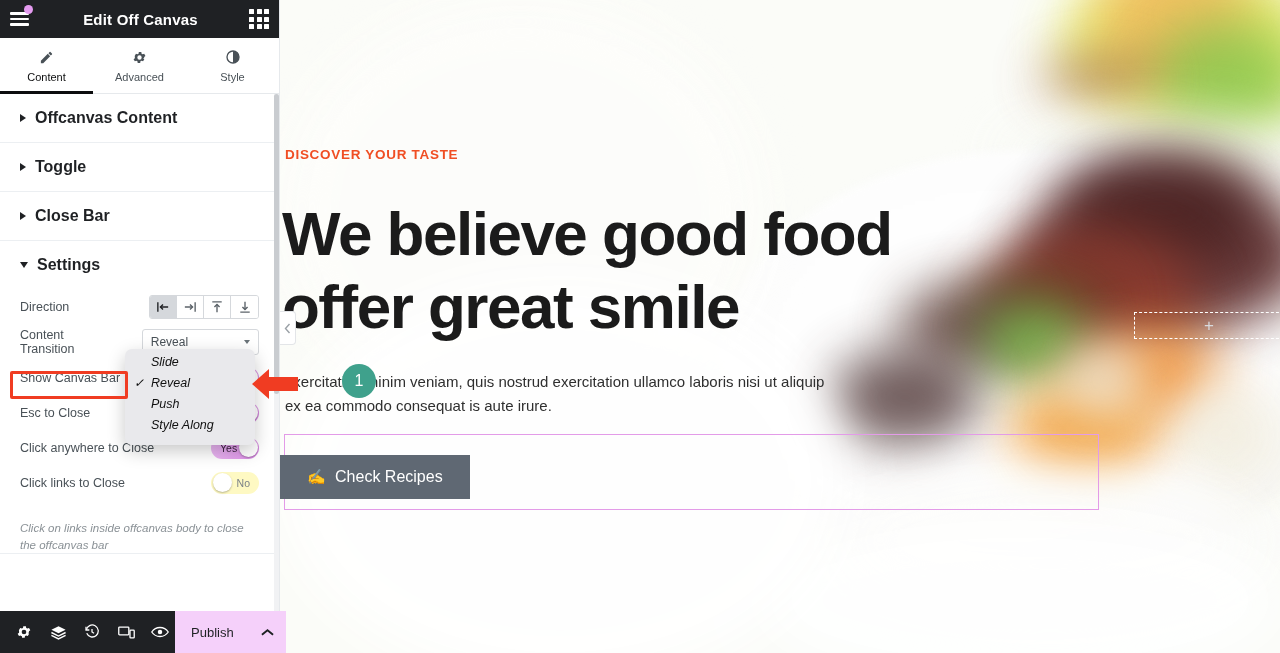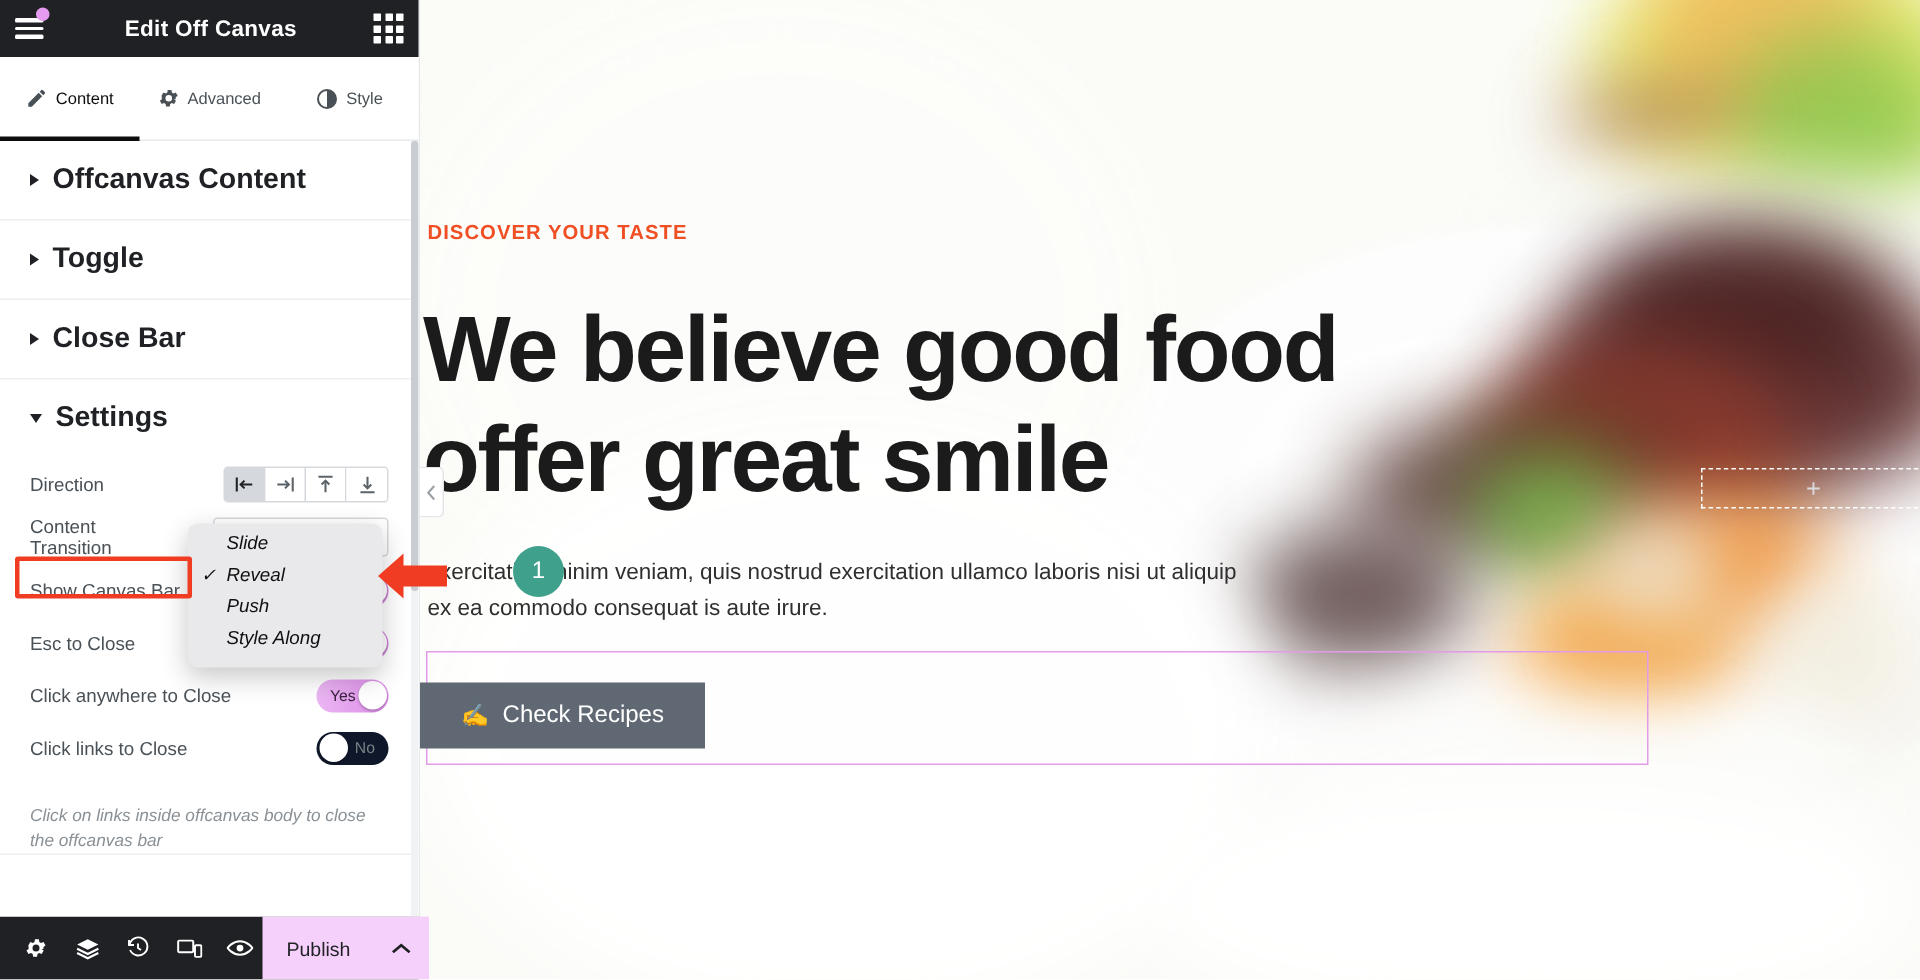--- a/index.html
+++ b/index.html
@@ -31,40 +31,40 @@
   .panel-title { flex: 1; text-align: center; font-size: 15px; font-weight: 700;
     letter-spacing: .2px; }
   .grid-icon { width: 20px; height: 20px; display: grid;
     grid-template-columns: repeat(3, 1fr); grid-template-rows: repeat(3, 1fr);
     gap: 2.5px; cursor: pointer; }
   .grid-icon span { background: #fff; border-radius: .5px; }
 
   
   .tabs { display: flex; height: 56px; background: #fff; border-bottom: 1px solid #e6e9ec;
     flex: 0 0 56px; }
-  .tab { flex: 1; display: flex; flex-direction: row; align-items: center;
+  .tab { flex: 1; display: flex; flex-direction: column; align-items: center;
     justify-content: center; gap: 5px; cursor: pointer; position: relative;
     font-size: 11px; color: #495157; }
   .tab .tico { height: 17px; display: flex; align-items: center; color: #495157; }
   .tab.active { color: #0c0d0e; }
   .tab.active::after { content: ""; position: absolute; left: 0; right: 0; bottom: -1px;
     height: 3px; background: #0c0d0e; }
 
   
   .panel-body { flex: 1; overflow: hidden; position: relative; background: #fff; }
 
   .section { border-bottom: 1px solid #eceff2; }
   .section-head { display: flex; align-items: center; gap: 9px;
     padding: 15px 20px; cursor: pointer; }
   .caret { width: 0; height: 0; border-style: solid; }
   .caret.closed { border-width: 4.5px 0 4.5px 6px;
     border-color: transparent transparent transparent #1f2124; }
   .caret.open { border-width: 6px 4.5px 0 4.5px;
     border-color: #1f2124 transparent transparent transparent; }
-  .section-title { font-size: 19px; font-weight: 700; color: #1f2124; }
+  .section-title { font-size: 16px; font-weight: 700; color: #1f2124; }
 
   .controls { padding: 0 20px 14px; }
   .row { display: flex; align-items: center; justify-content: space-between;
     min-height: 35px; padding: 4px 0; gap: 23px; }
   .row-label { font-size: 12.5px; color: #495157; }
 
   
   .choices { display: flex; border: 1px solid #d5d8dc; border-radius: 3px; overflow: hidden; }
   .choice { width: 27px; height: 22px; display: flex; align-items: center; justify-content: center;
     background: #fff; border-right: 1px solid #d5d8dc; cursor: pointer; color: #5b6268; }
@@ -81,21 +81,21 @@
 
   
   .switch { width: 48px; height: 22px; border-radius: 12px; position: relative;
     cursor: pointer; display: flex; align-items: center; }
   .switch .knob { position: absolute; width: 19px; height: 19px; border-radius: 50%;
     background: #fff; top: 1.5px; box-shadow: 0 1px 2px rgba(0,0,0,.28); }
   .switch .txt { position: absolute; font-size: 10.5px; font-weight: 400; }
   .switch.on { background: linear-gradient(90deg,#eab6f2,#dd8ce8); }
   .switch.on .knob { right: 1.5px; }
   .switch.on .txt { left: 9px; color: #3c2340; }
-  .switch.off { background: #0f172a; }
+  .switch.off { background: #fef9c3; }
   .switch.off .knob { left: 1.5px; background:#fff; }
   .switch.off .txt { right: 9px; color: #7b8287; }
 
   .help { font-size: 11.5px; line-height: 1.45; color: #8a9196; font-style: italic;
     padding: 6px 20px 0; }
 
   
   .panel-footer { height: 42px; background: #1f2124; display: flex; align-items: center;
     flex: 0 0 42px; }
   .foot-icons { display: flex; align-items: center; flex: 1; padding-left: 9px; gap: 4px; }

